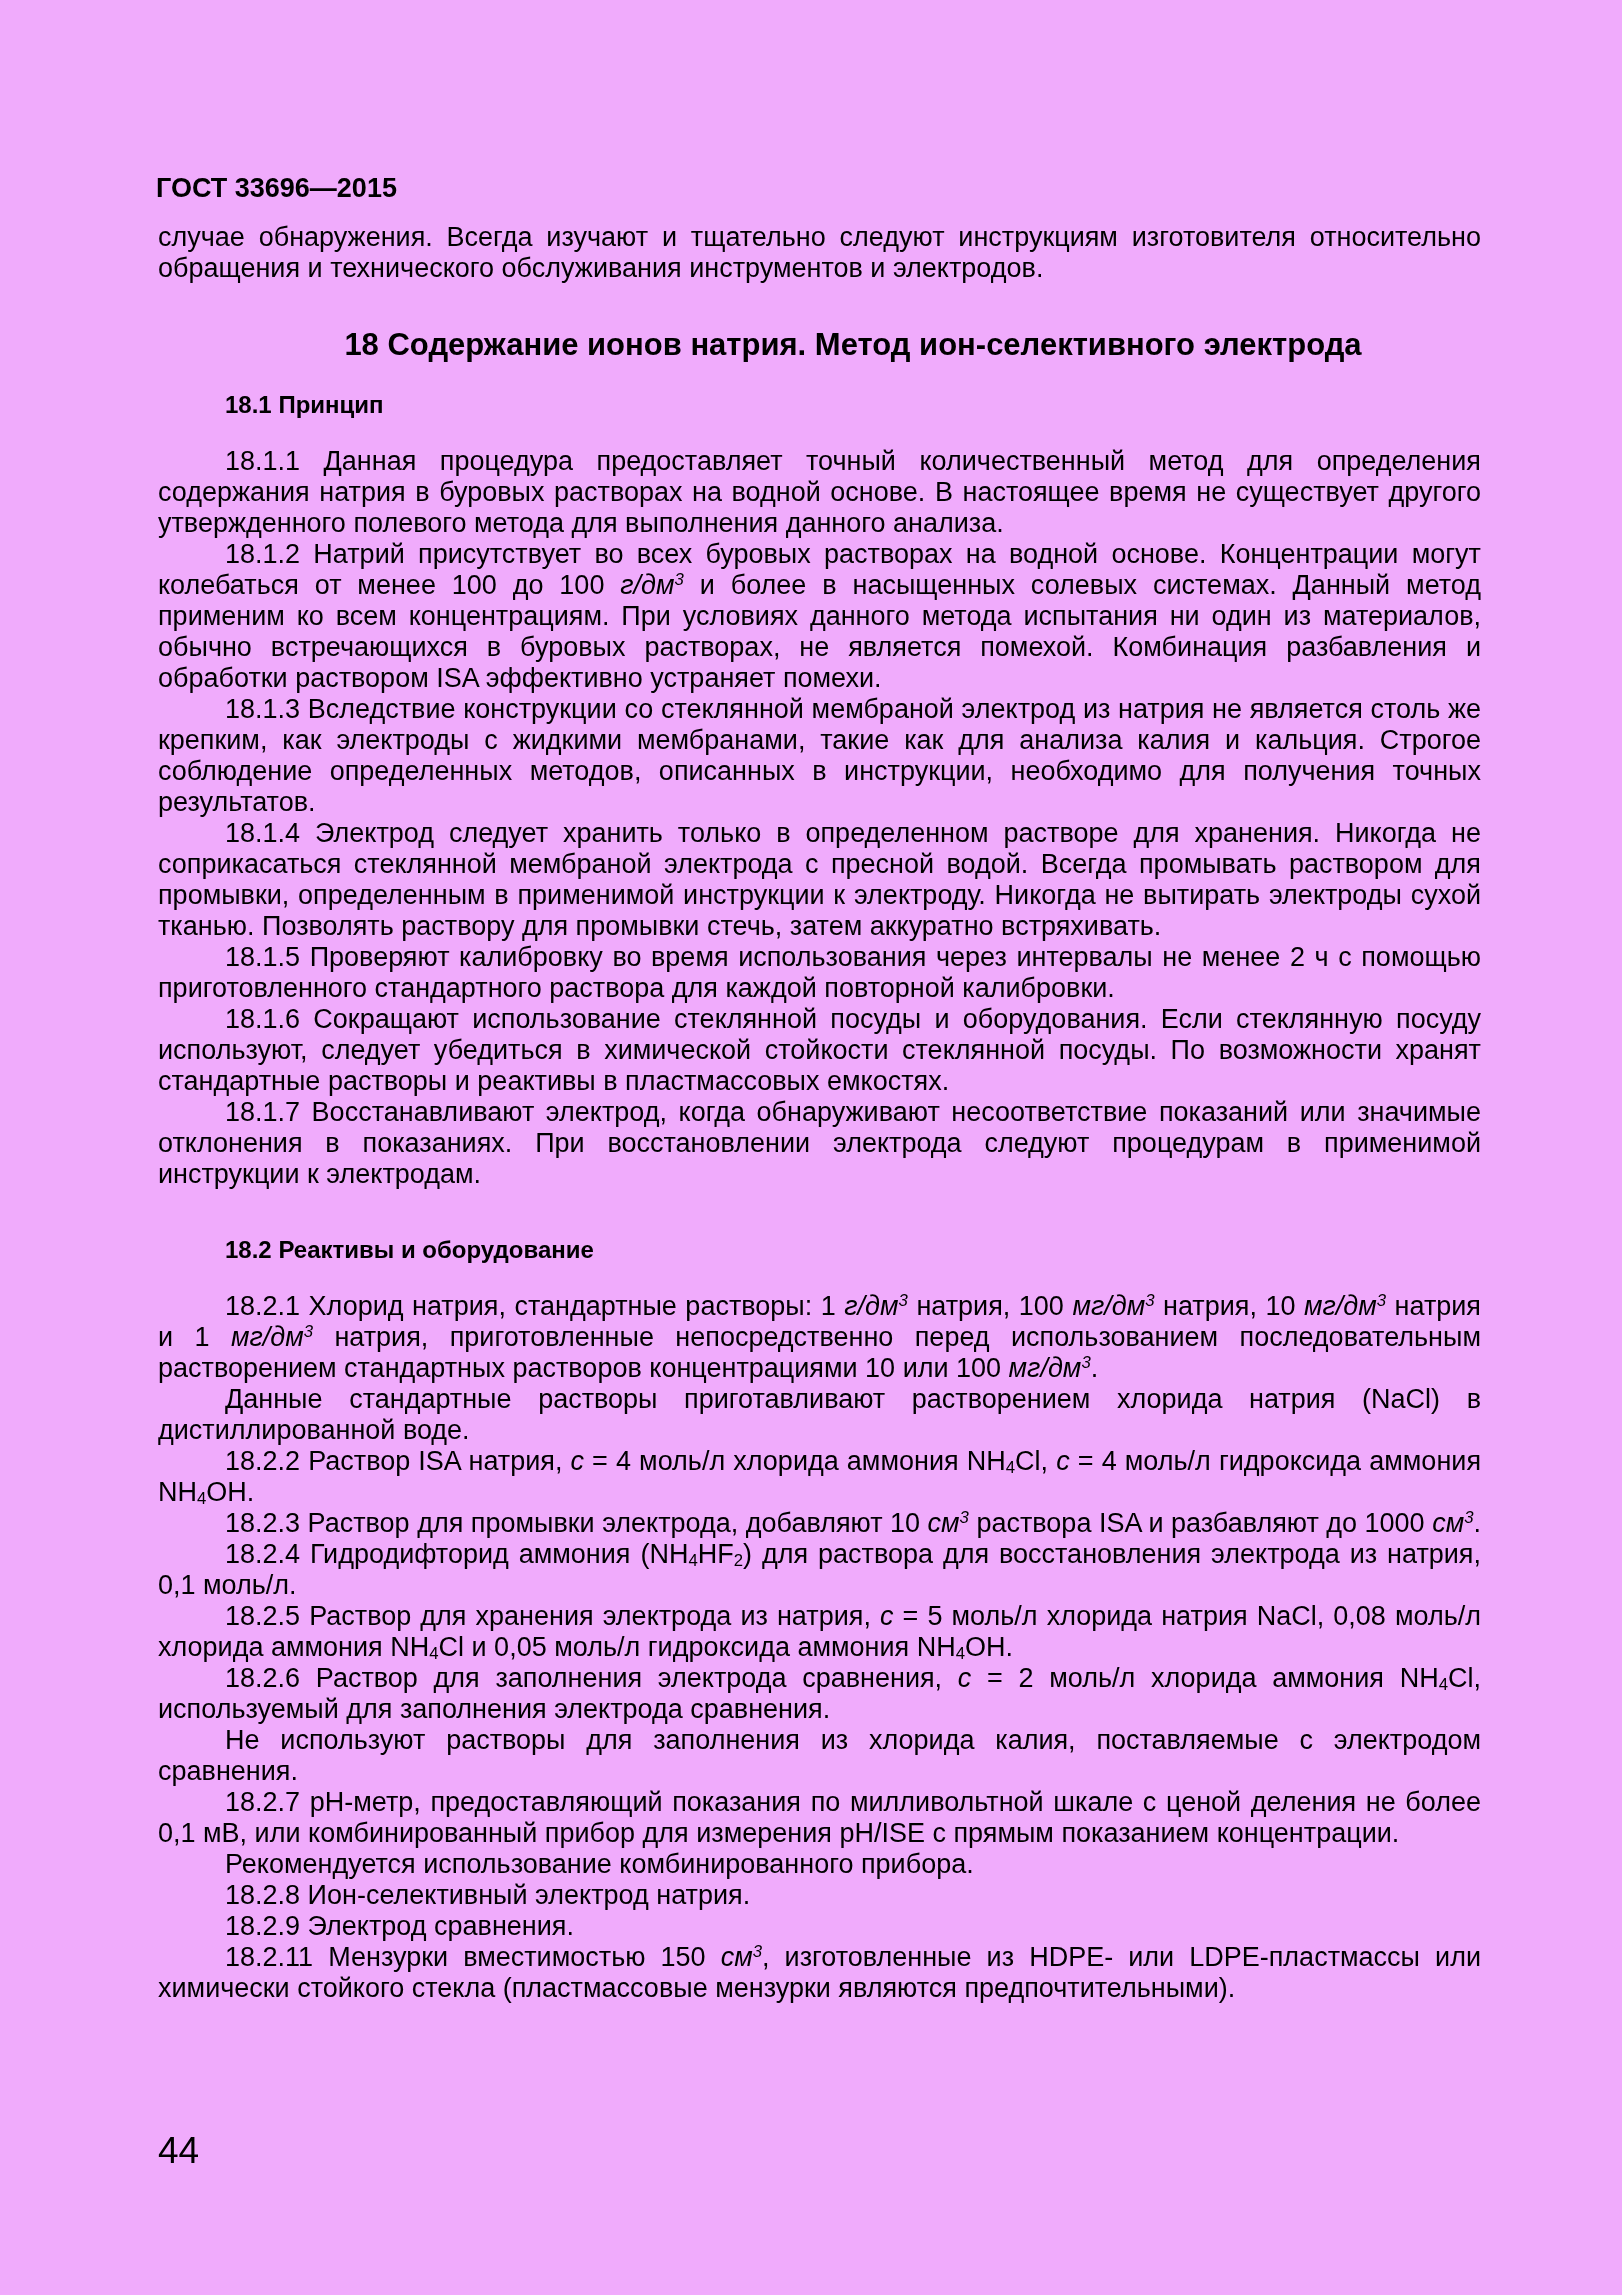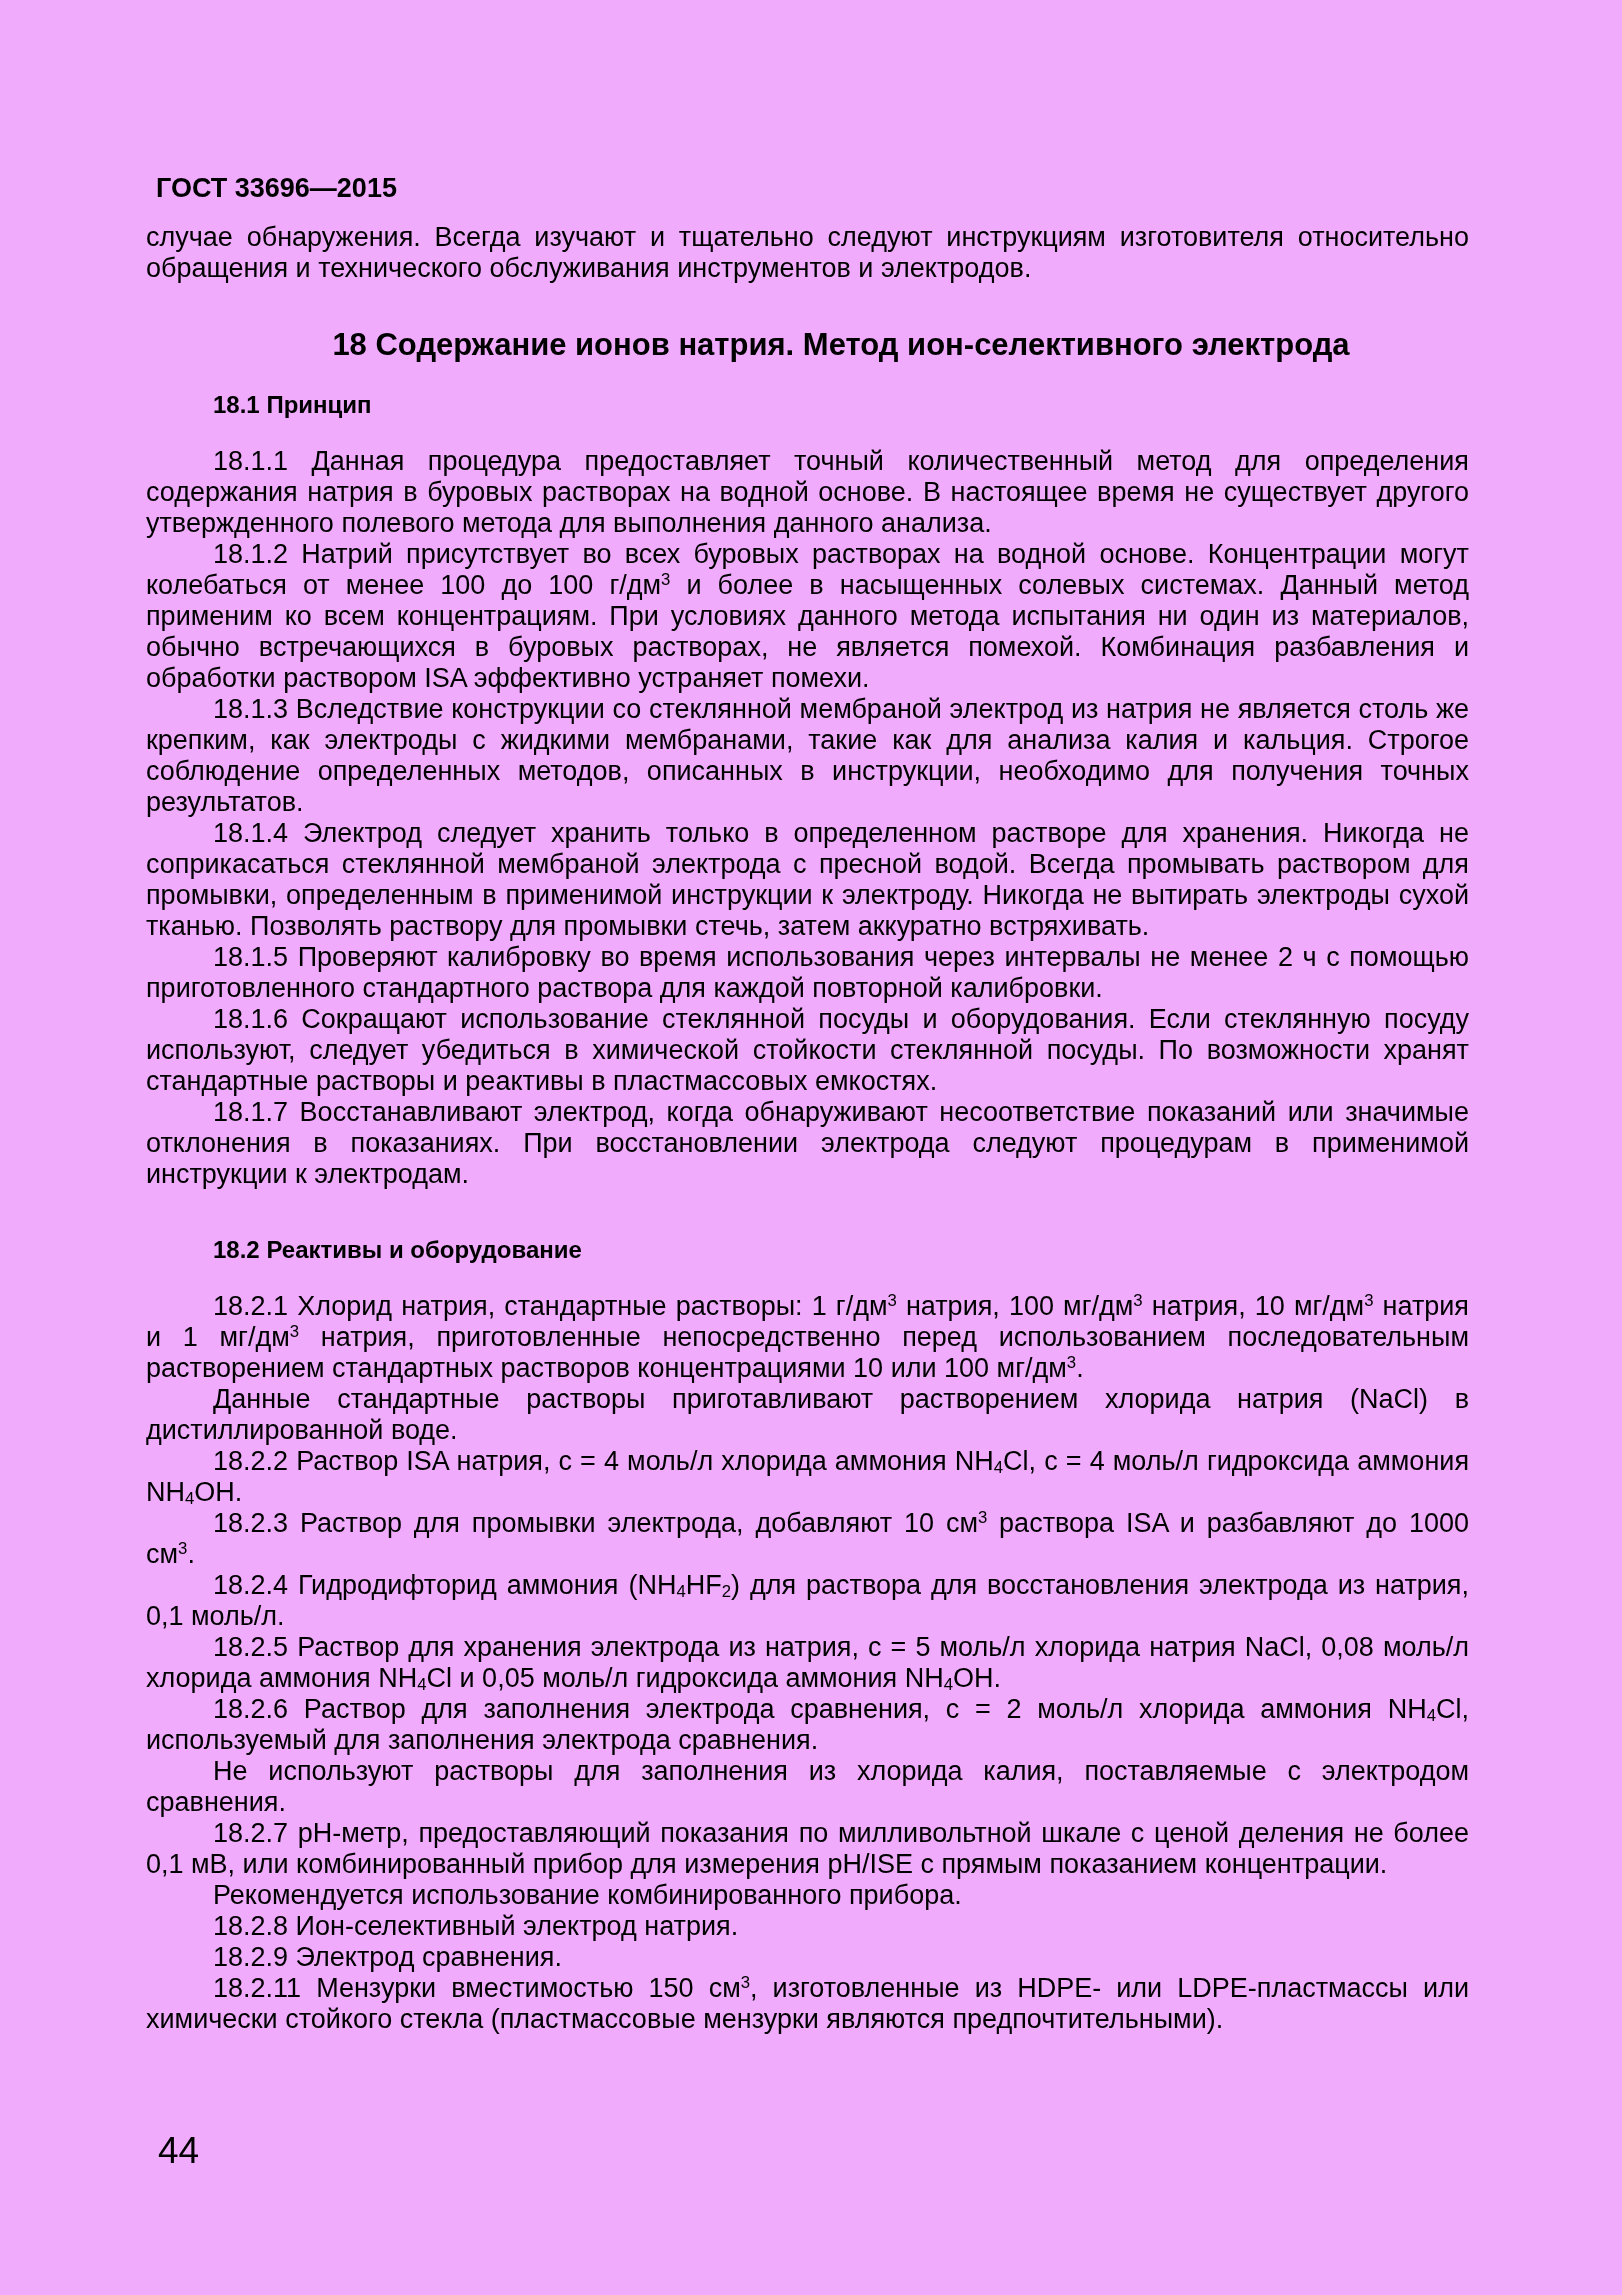--- a/index.html
+++ b/index.html
@@ -25,21 +25,21 @@
     position: absolute;
     left: 156px;
     top: 173px;
     font-size: 27px;
     line-height: 31px;
     font-weight: bold;
     white-space: nowrap;
   }
   .doc-body {
     position: absolute;
-    left: 146px;
+    left: 158px;
     top: 222px;
     width: 1323px;
     font-size: 27px;
     line-height: 31px;
     text-align: justify;
     hyphens: auto;
     -webkit-hyphens: auto;
   }
   .para {
     margin: 0;
@@ -60,21 +60,21 @@
     font-weight: bold;
     font-size: 24px;
     line-height: 33px;
     margin: 43px 0 25px 0;
     text-indent: 67px;
     text-align: left;
   }
   .h1 + .h2 {
     margin-top: 0;
   }
-  .it  { }
+  .it  { font-style: italic; }
   .sup { font-size: 0.62em; vertical-align: 0.52em; line-height: 0; }
   .sub { font-size: 0.62em; vertical-align: -0.16em; line-height: 0; }
   .page-number {
     position: absolute;
     left: 158px;
     top: 2135px;
     font-size: 37px;
     line-height: 31px;
   }
 </style>

